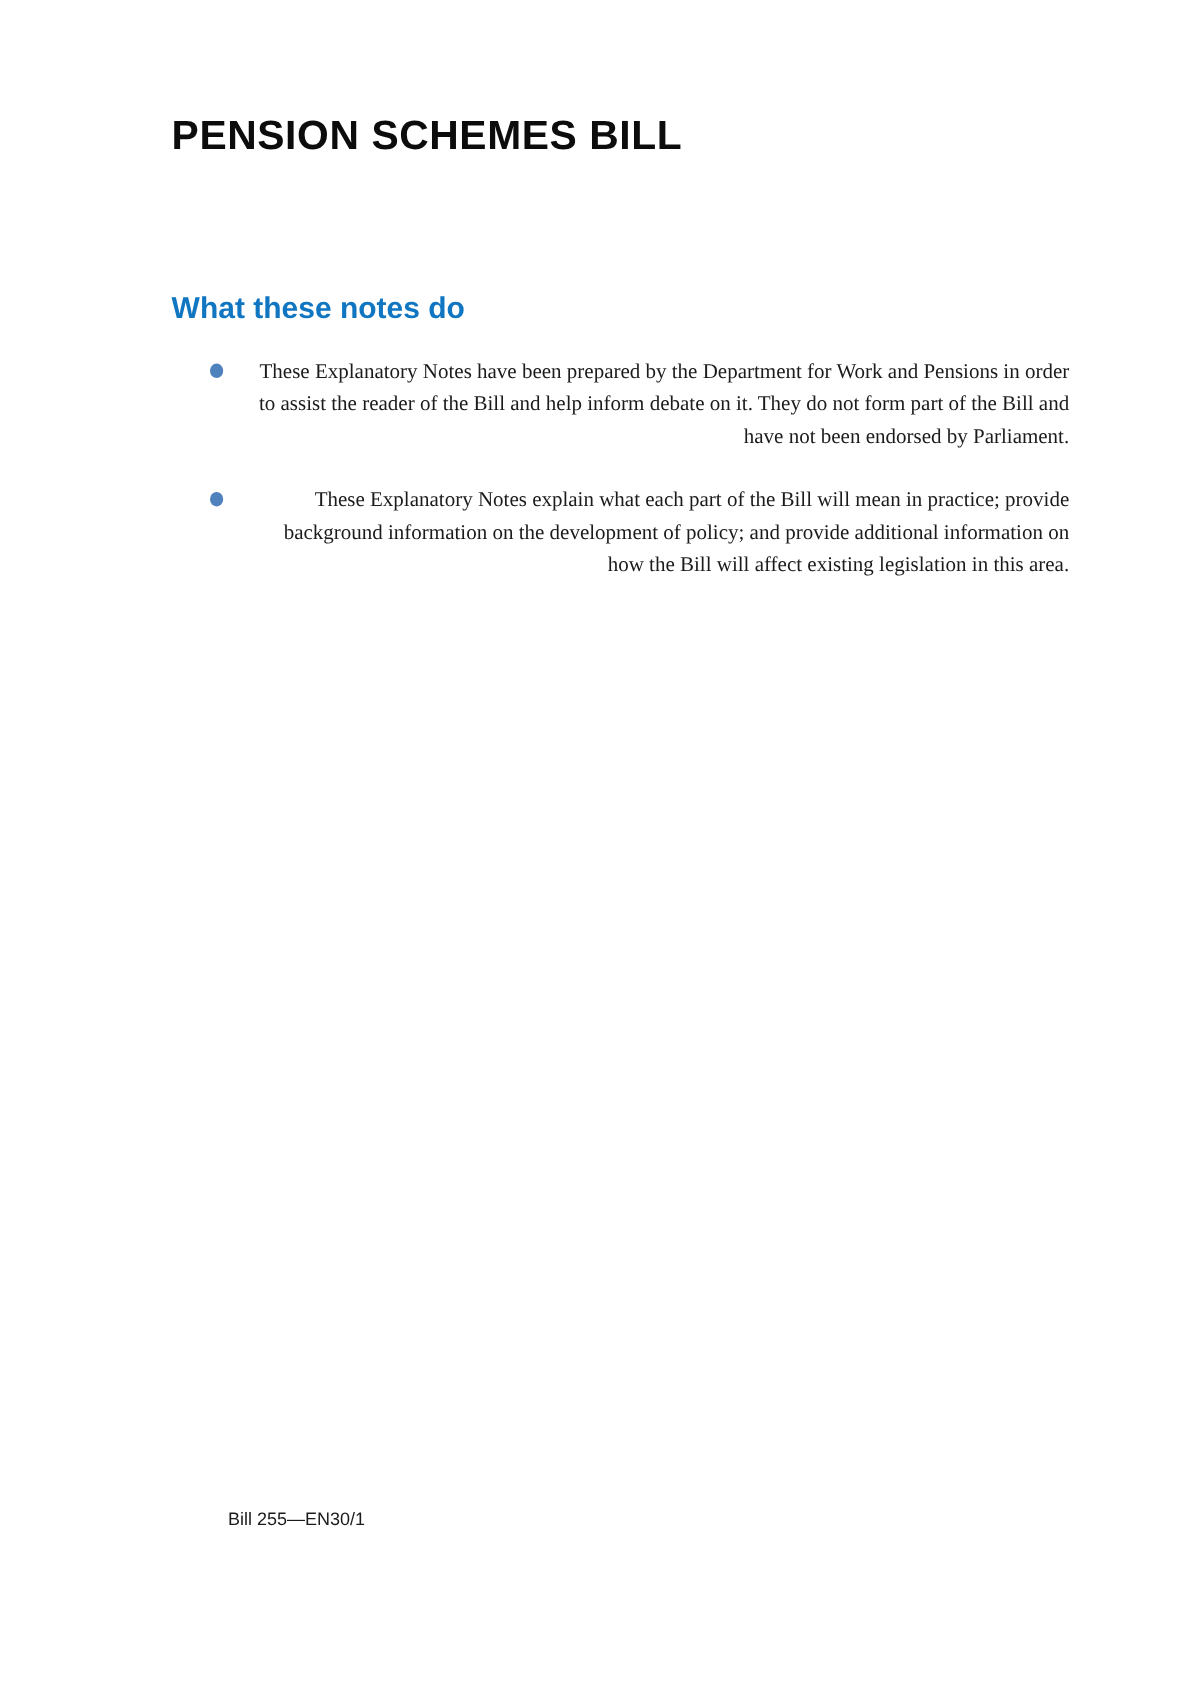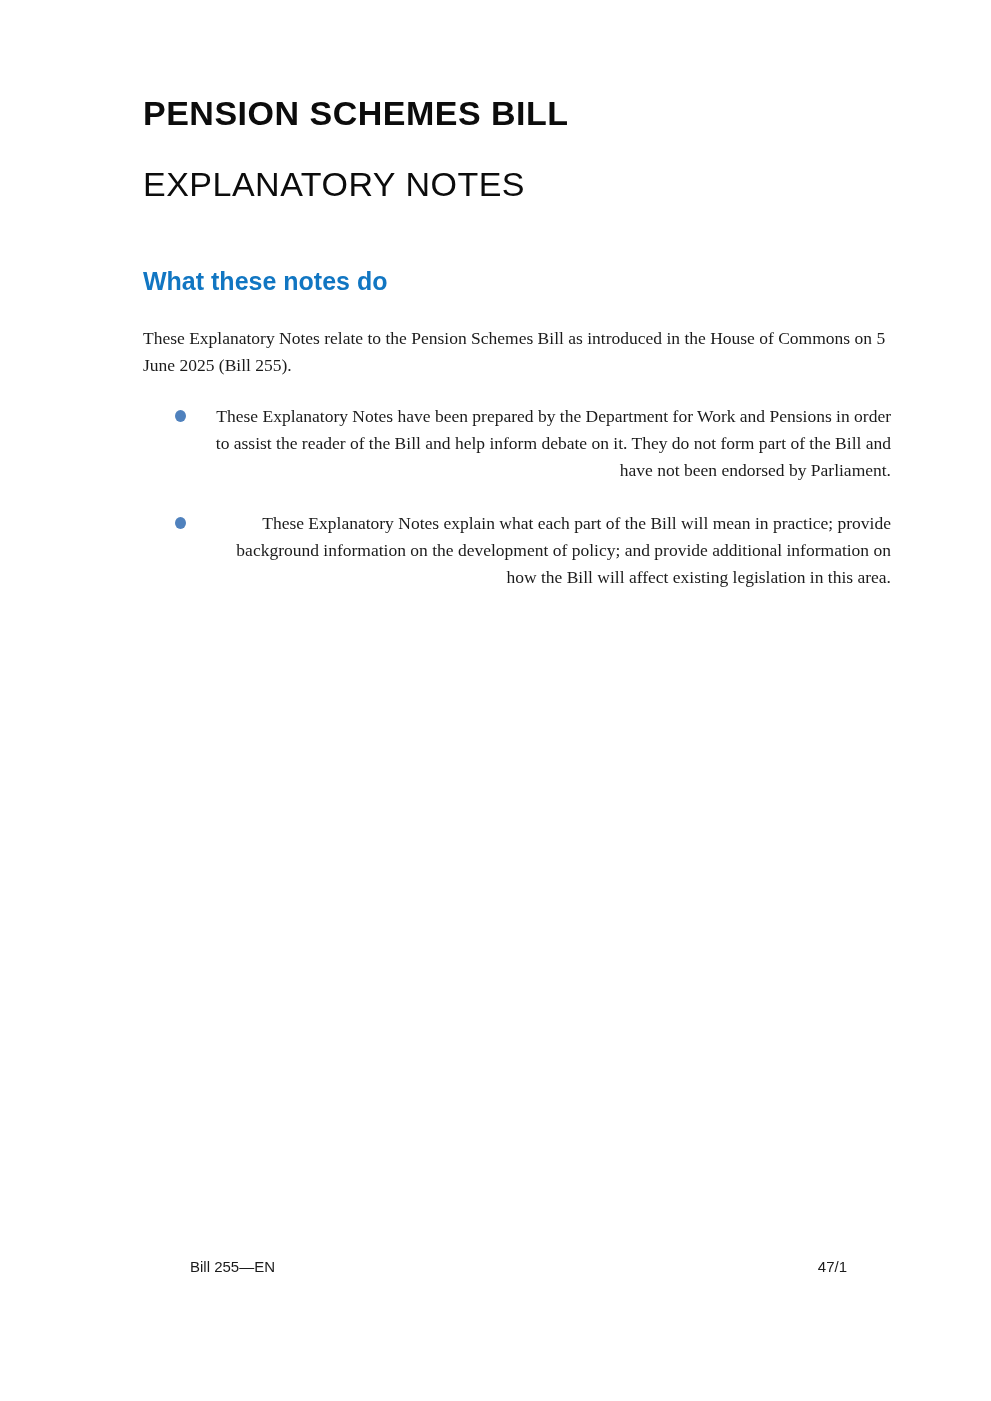--- a/index.html
+++ b/index.html
@@ -37,21 +37,21 @@
     line-height: 1.1;
     margin-top: 34px;
     letter-spacing: 0.5px;
   }
   h3.section-heading {
     font-family: "Liberation Sans", sans-serif;
     font-size: 25px;
     font-weight: bold;
     color: var(--heading_blue, #1176c2);
     line-height: 1.1;
-    margin-top: 64px;
+    margin-top: 112px;
   }
   p.intro {
     margin-top: 30px;
     font-size: 17.5px;
     line-height: 27px;
     max-width: 748px;
   }
   ul.notes-list {
     list-style: none;
     margin-top: 24px;
@@ -73,43 +73,41 @@
     height: 12px;
     border-radius: 50%;
     background: var(--bullet_blue, #4f81bd);
   }
   .footer {
     position: absolute;
     left: 190px;
     right: 144px;
     top: 1258px;
     display: flex;
-    justify-content: space-between;
+    justify-content: flex-start;
     font-family: "Liberation Sans", sans-serif;
     font-size: 15px;
     color: #1b1b1b;
   }
 </style>
 </head>
 <body>
 
 <div class="page">
   <div class="content">
     <h1 class="bill-title">PENSION SCHEMES BILL</h1>
-    <h2 class="doc-subtitle">EXPLANATORY NOTES</h2>
     <h3 class="section-heading">What these notes do</h3>
-    <p class="intro">These Explanatory Notes relate to the Pension Schemes Bill as introduced in the House of Commons on 5 June 2025 (Bill 255).</p>
     <ul class="notes-list">
       <li>
         <span class="dot"></span>
         <span class="li-text">These Explanatory Notes have been prepared by the Department for Work and Pensions in order to assist the reader of the Bill and help inform debate on it. They do not form part of the Bill and have not been endorsed by Parliament.</span>
       </li>
       <li>
         <span class="dot"></span>
         <span class="li-text">These Explanatory Notes explain what each part of the Bill will mean in practice; provide background information on the development of policy; and provide additional information on how the Bill will affect existing legislation in this area.</span>
       </li>
     </ul>
   </div>
   <div class="footer">
     <span>Bill 255—EN</span>
-    <span>47/1</span>
+    <span>30/1</span>
   </div>
 </div>
 
 </body></html>

